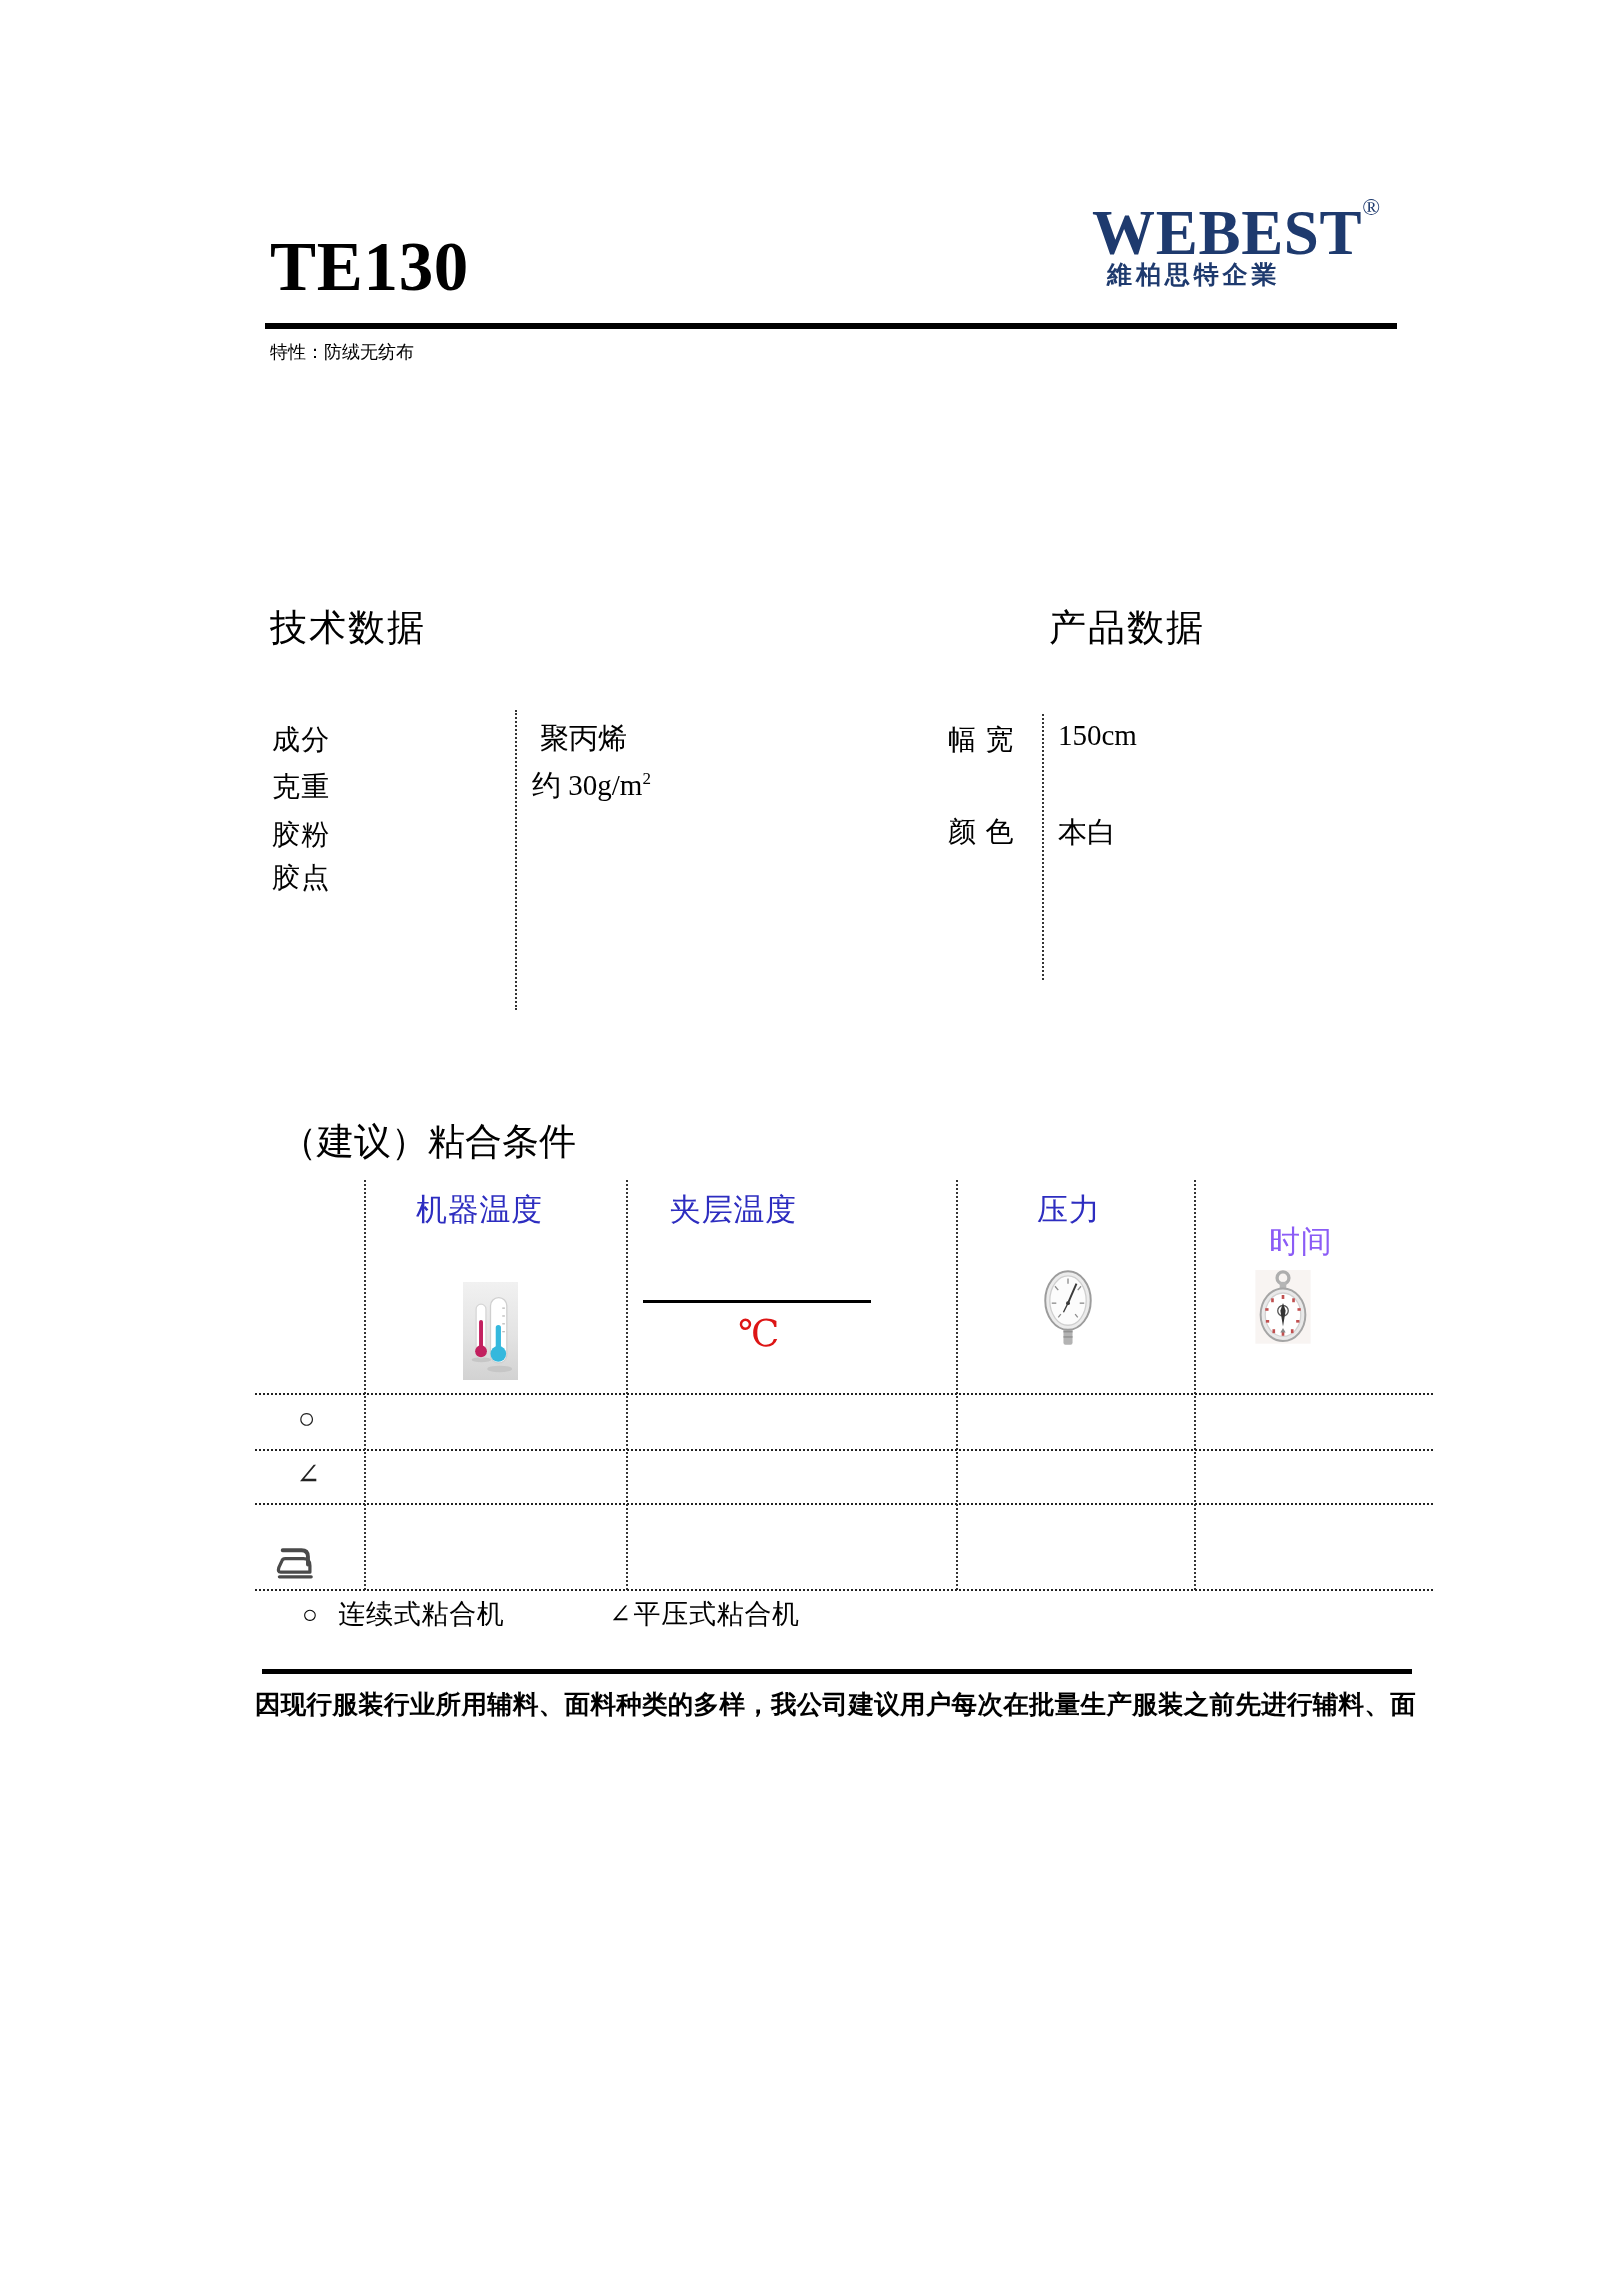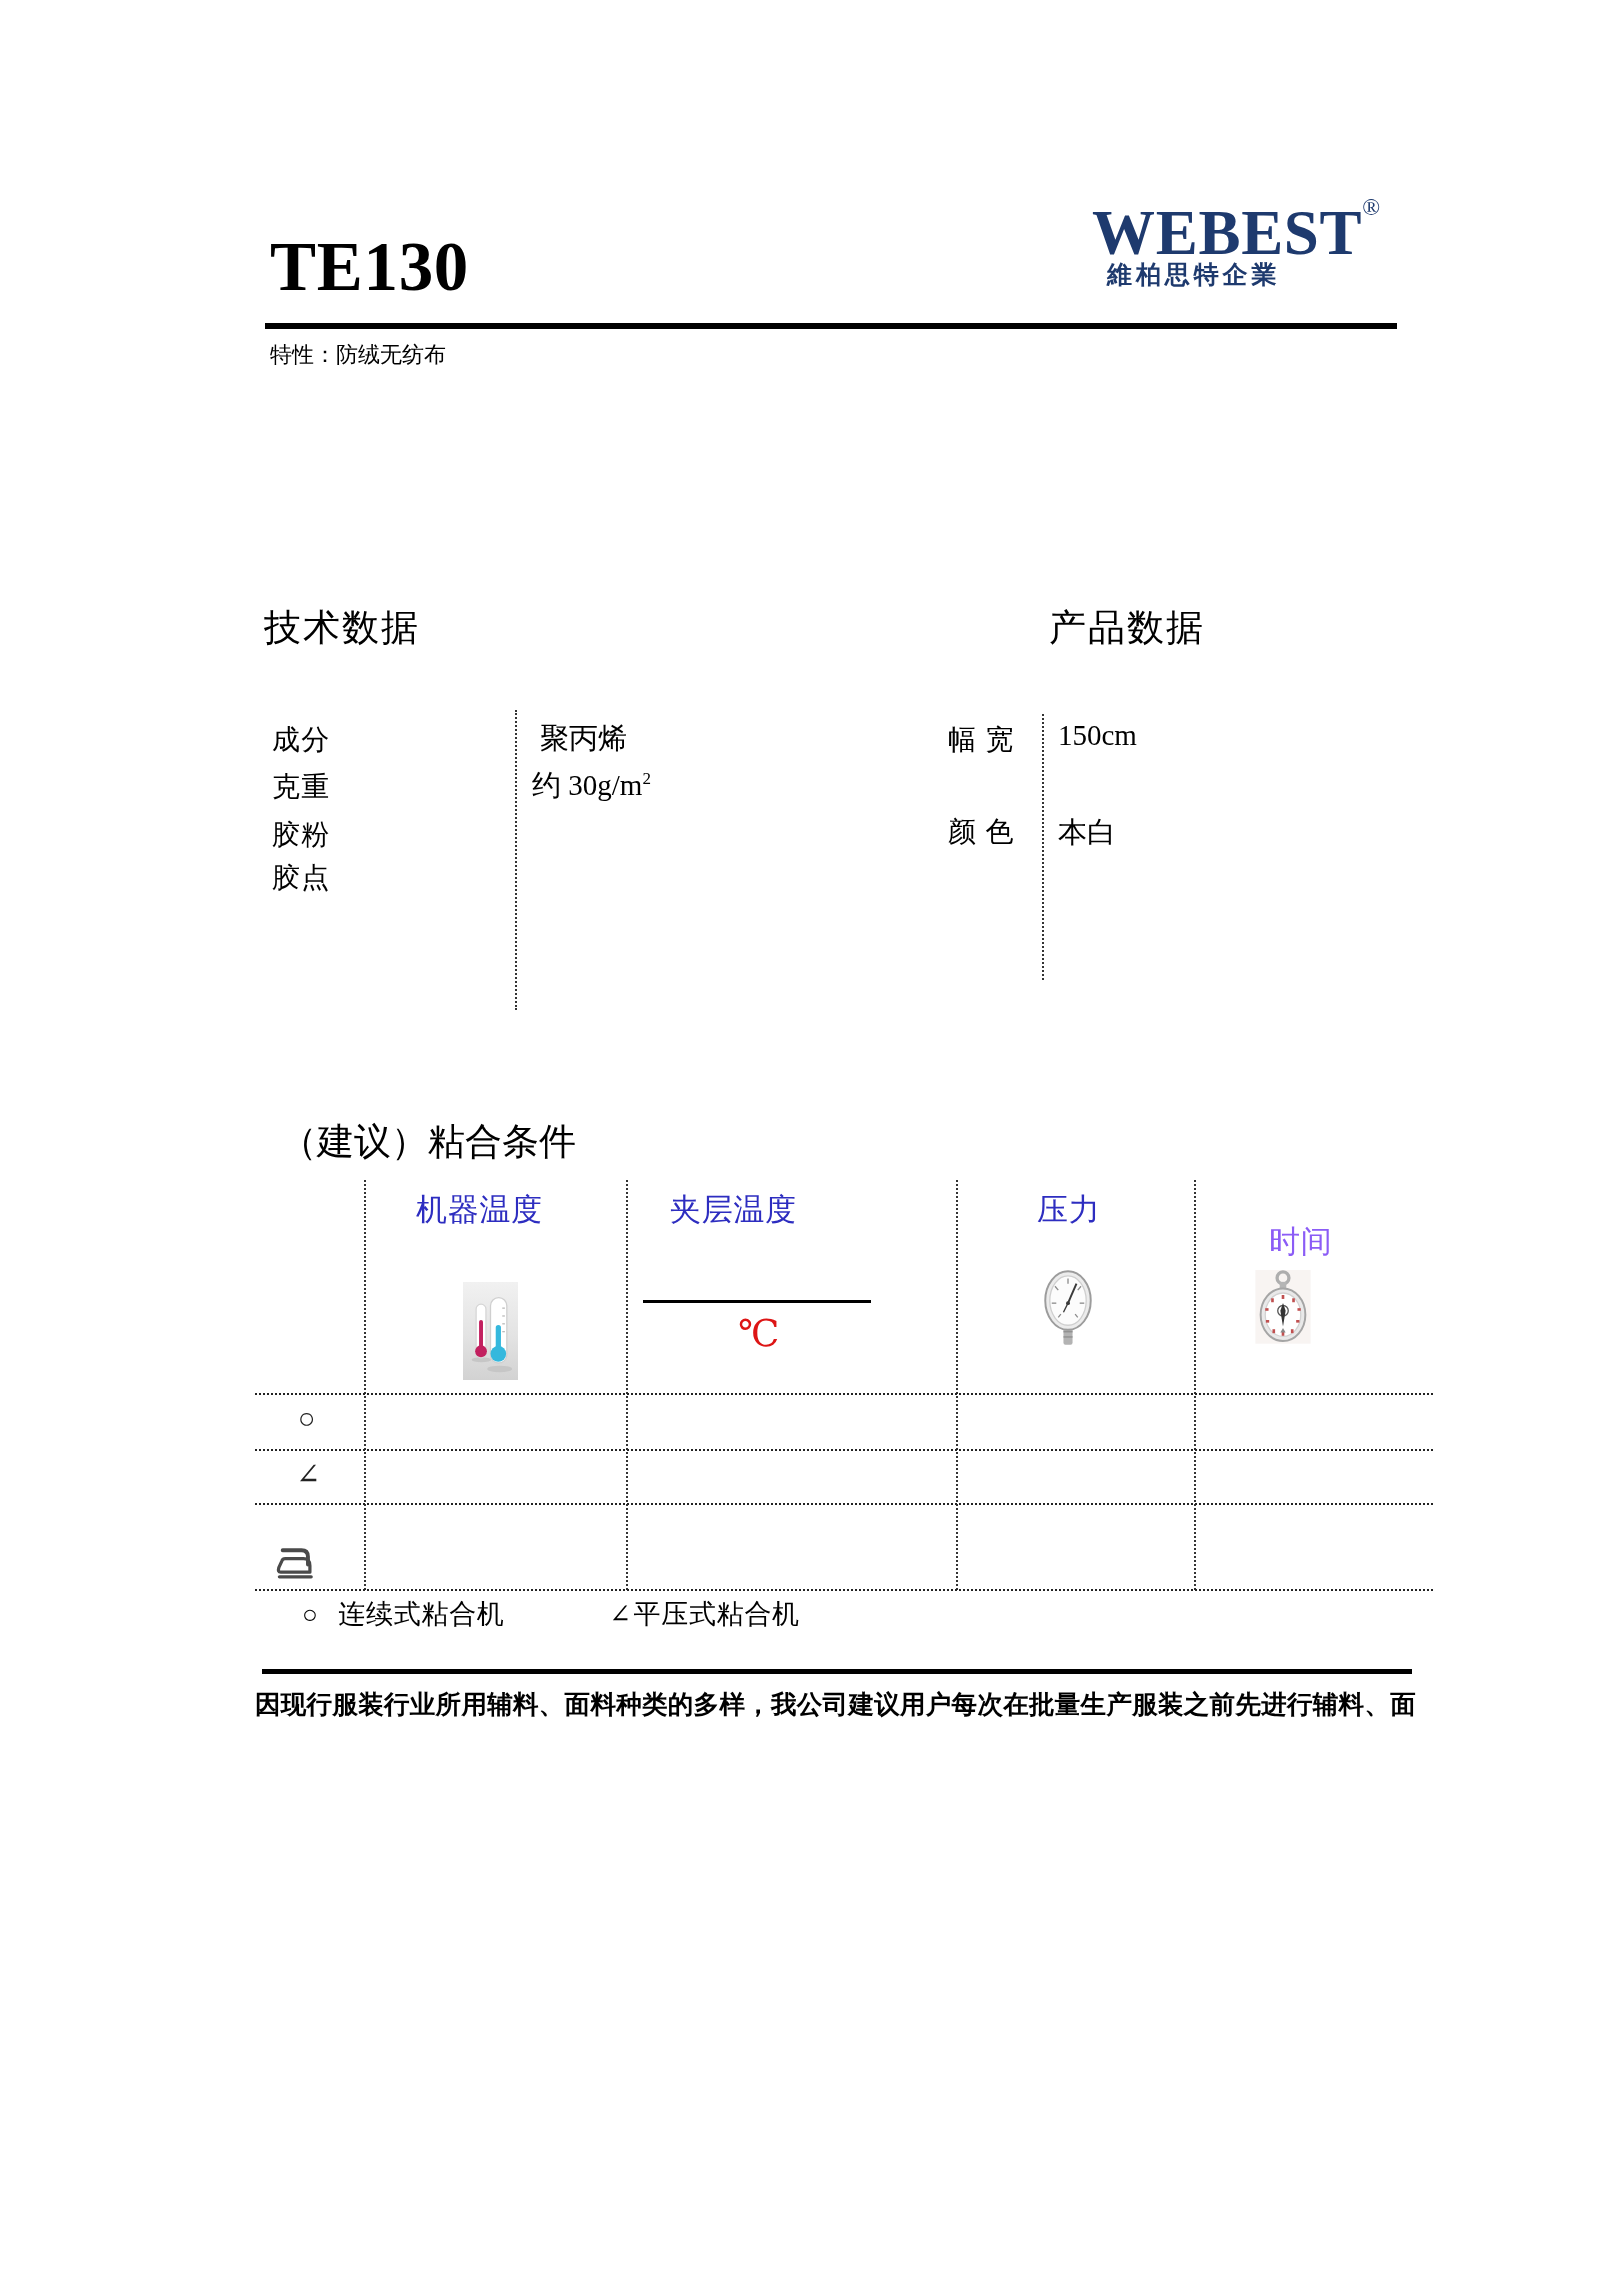--- a/index.html
+++ b/index.html
@@ -4,21 +4,21 @@
 <style>
   html,body{margin:0;padding:0;background:#ffffff;}
   .page{position:relative;width:1623px;height:2295px;background:#ffffff;overflow:hidden;
         font-family:"Liberation Serif","DejaVu Serif",serif;color:#000;}
   .abs{position:absolute;}
   .product-code{font-size:69px;font-weight:bold;letter-spacing:0.7px;}
   .brand{font-size:63px;font-weight:bold;letter-spacing:0.7px;}
   .brand sup{font-size:23.6px;vertical-align:39px;font-weight:normal;}
   .company{font-family:"Liberation Sans","DejaVu Sans",sans-serif;font-size:25px;font-weight:bold;letter-spacing:3.9px;}
   .rule{background:#000;}
-  .feature{font-size:22px;}
+  .feature{font-size:18px;}
   .sec-title{font-size:37px;letter-spacing:2px;}
   .spec-label{font-size:28px;letter-spacing:1.3px;}
   .spec-value{font-size:29px;}
   .dotted-v{width:0;border-left:2px dotted #333;}
   .dotted-h{height:0;border-top:2px dotted #222;}
   .bond-title{font-size:37px;}
   .col-head{font-size:31px;letter-spacing:0.7px;}
   .celsius{font-size:37px;}
   .row-sym{font-size:29px;color:#222;}
   .legend-item{font-size:27px;letter-spacing:0.7px;}
@@ -32,21 +32,21 @@
 <div class="page">
 
   <div class="abs product-code" style="left:270px;top:228px;">TE130</div>
 
   <div class="abs brand" style="left:1092px;top:194px;color:#1e3a6e;"><span>WEBEST</span><sup>®</sup></div>
   <div class="abs company" style="left:1107px;top:258px;color:#1e3a6e;">維柏思特企業</div>
 
   <div class="abs rule" style="left:265px;top:323px;width:1132px;height:5.9px;"></div>
   <div class="abs feature" style="left:270px;top:340px;">特性：防绒无纺布</div>
 
-  <div class="abs sec-title" style="left:264px;top:603px;">技术数据</div>
+  <div class="abs sec-title" style="left:270px;top:603px;">技术数据</div>
   <div class="abs sec-title" style="left:1049px;top:603px;">产品数据</div>
 
   <div class="abs spec-label" style="left:272px;top:721px;">成分</div>
   <div class="abs spec-label" style="left:272px;top:768px;">克重</div>
   <div class="abs spec-label" style="left:272px;top:816px;">胶粉</div>
   <div class="abs spec-label" style="left:272px;top:859px;">胶点</div>
 
   <div class="abs dotted-v" style="left:515px;top:710px;height:300px;"></div>
 
   <div class="abs spec-value" style="left:532px;top:719px;margin-left:8px;">聚丙烯</div>

